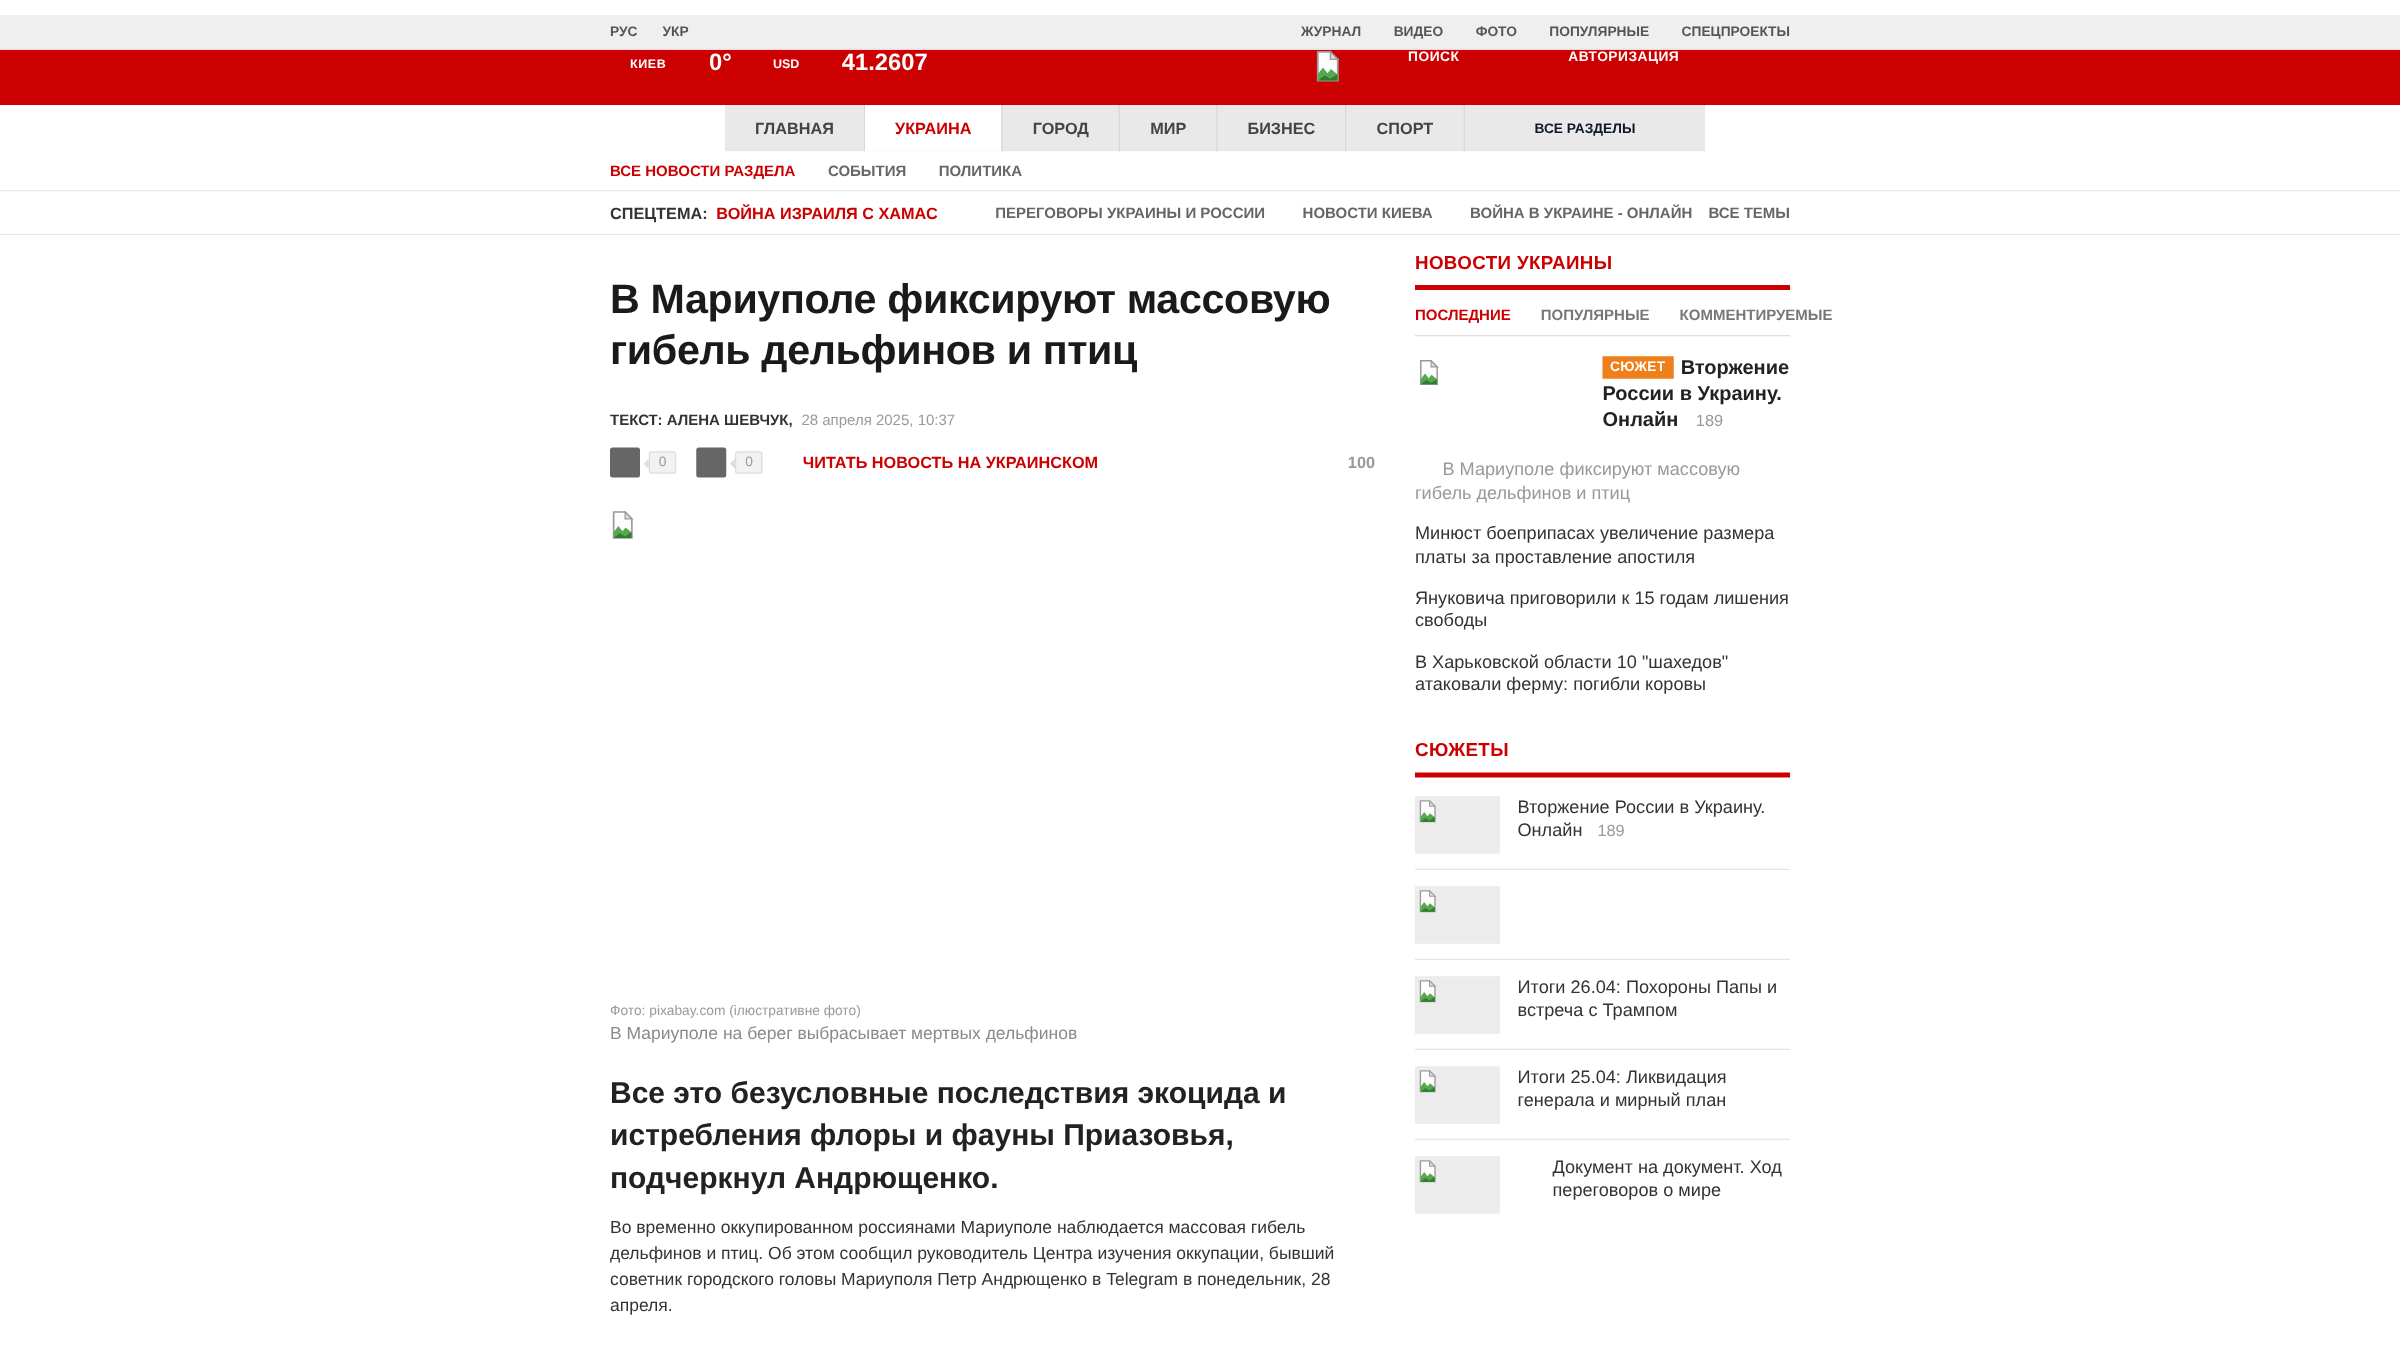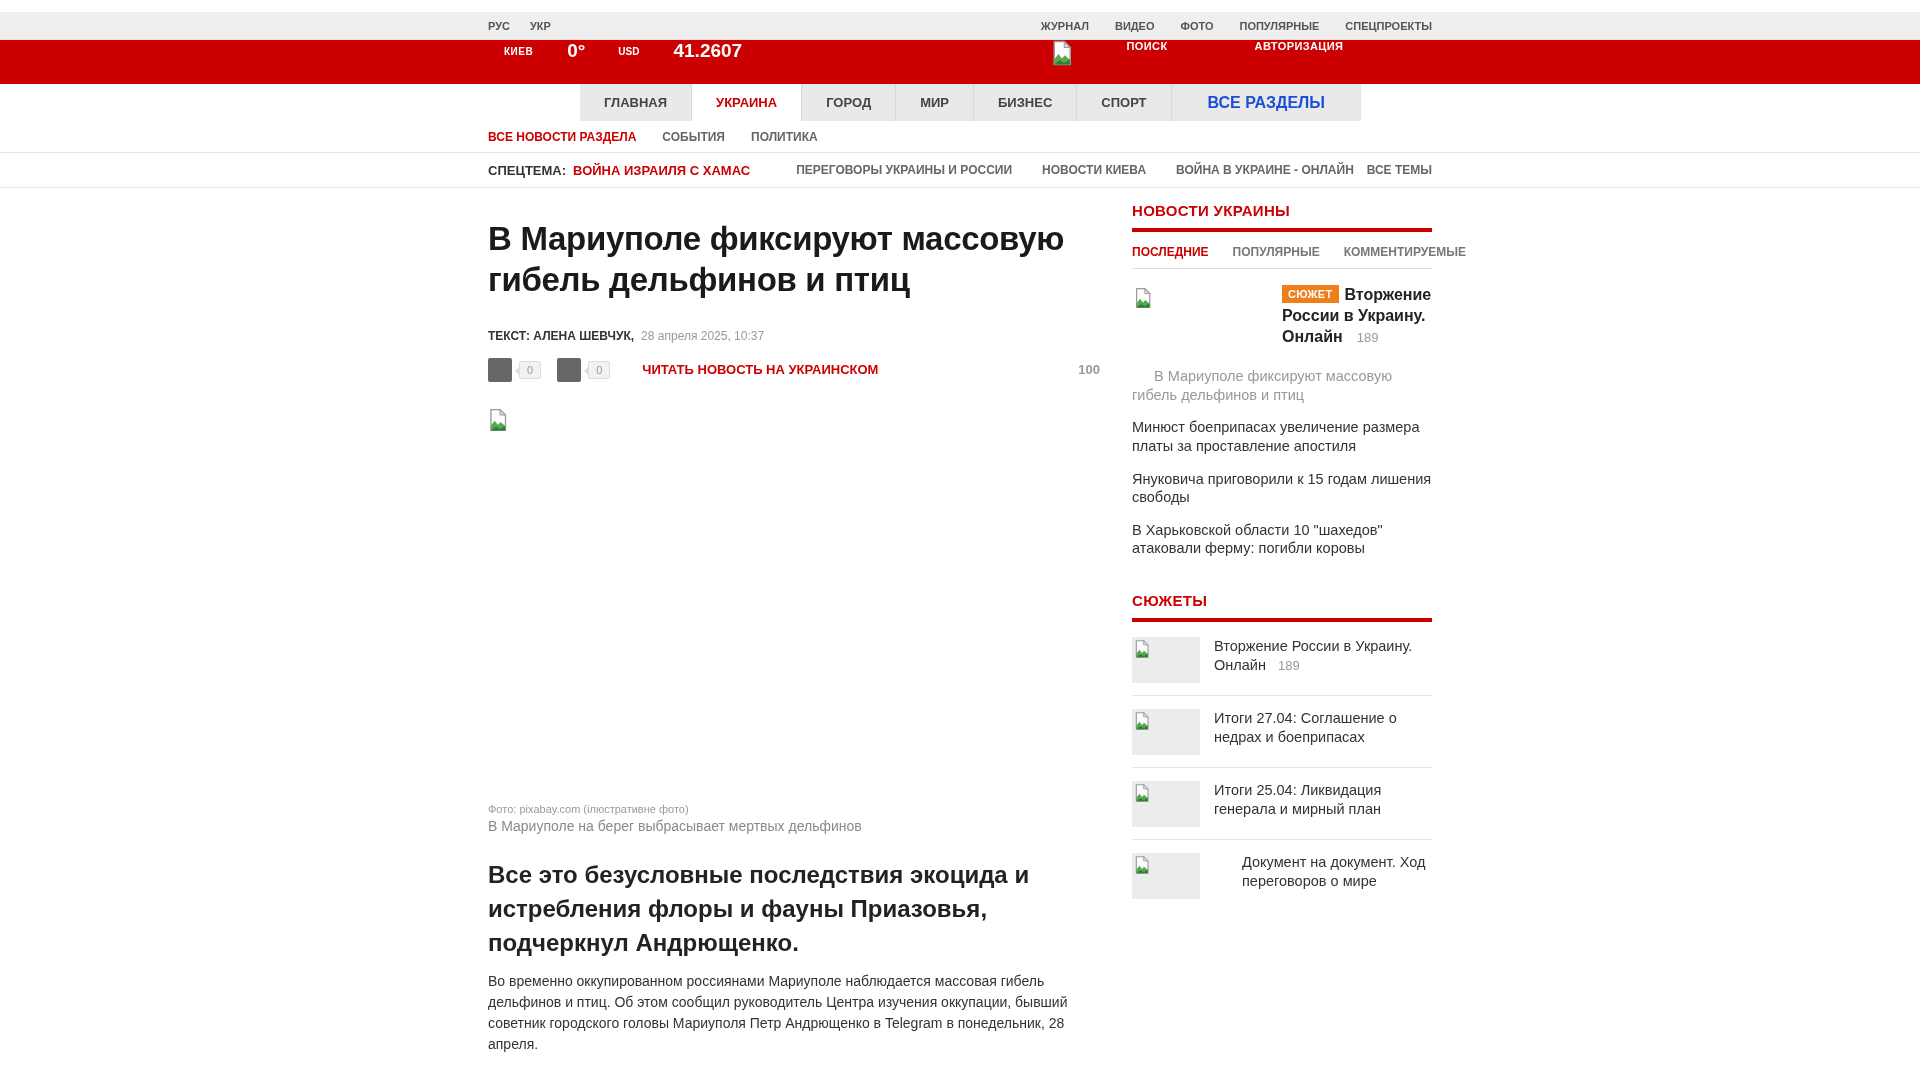--- a/index.html
+++ b/index.html
@@ -30,21 +30,21 @@
   .h-link { width:130px; justify-content:center; font-size:11px; font-weight:bold; letter-spacing:.4px; cursor:pointer; }
   .h-link2 { width:172px; }
   .h-tail { width:46px; }
 
   
   .navrow { display:inline-flex; margin-left:92px; background:#e9e9e9; height:37px; }
   .nav-item { display:flex; align-items:center; padding:0 24px; font-size:13px; font-weight:bold;
     color:#444; border-left:1px solid #d8d8d8; cursor:pointer; }
   .nav-item:first-child { border-left:none; }
   .nav-item.active { background:#fff; color:#cc0000; }
-  .nav-all { padding:0 36px; font-size:16px; color:#1d4ed8; }
+  .nav-all { padding:0 56px; font-size:11px; color:#0f172a; }
 
   
   .subnav-wrap { border-bottom:1px solid #e7e7e7; }
   .subnav { height:31px; display:flex; align-items:center; gap:26px; font-size:12px; font-weight:bold; color:#666; }
   .subnav .active { color:#cc0000; }
   .subnav span { cursor:pointer; }
 
   
   .spectema-wrap { border-bottom:1px solid #e7e7e7; }
   .spectema { height:34px; display:flex; align-items:center; font-size:12px; font-weight:bold; color:#666; }
@@ -281,21 +281,28 @@
             </svg>
         </div>
         <div class="stext"><span>Вторжение России в Украину. Онлайн</span><span class="scount">189</span></div>
       </div>
       <div class="sujet">
         <div class="thumb">
           <svg class="bi" width="16" height="20">
               <use href="#broken-img"></use>
             </svg>
         </div>
-        <div class="stext"><span>Итоги 27.04: Соглашение о недрах и боеприпасах</span></div>
+      </div>
+      <div class="sujet">
+        <div class="thumb">
+          <svg class="bi" width="16" height="20">
+              <use href="#broken-img"></use>
+            </svg>
+        </div>
+        <div class="stext"><span>Итоги 26.04: Похороны Папы и встреча с Трампом</span></div>
       </div>
       <div class="sujet">
         <div class="thumb">
           <svg class="bi" width="16" height="20">
               <use href="#broken-img"></use>
             </svg>
         </div>
         <div class="stext"><span>Итоги 25.04: Ликвидация генерала и мирный план</span></div>
       </div>
       <div class="sujet">

